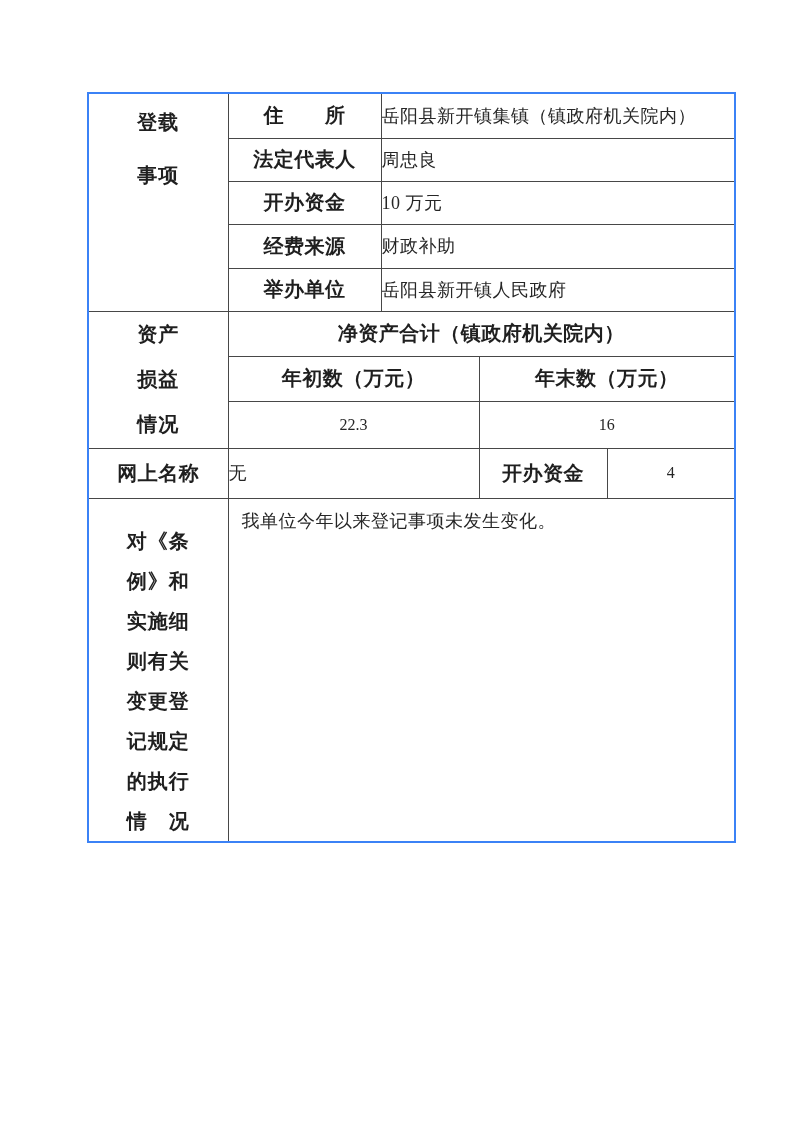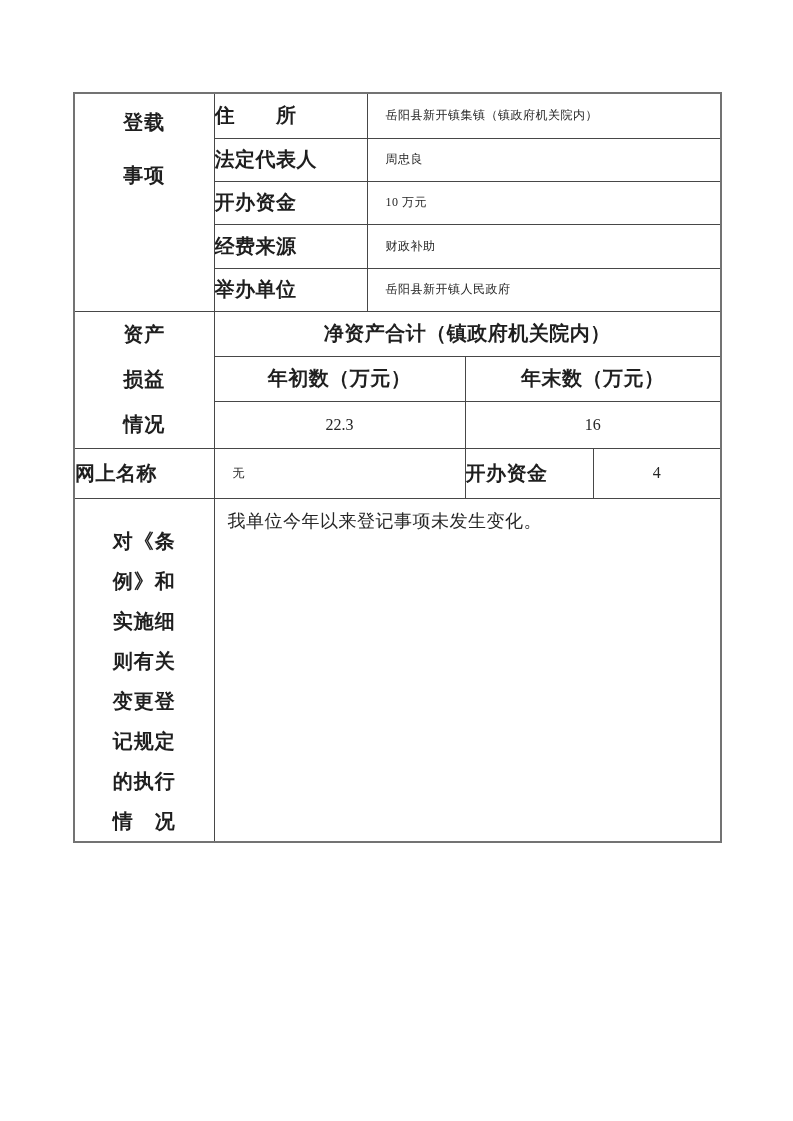--- a/index.html
+++ b/index.html
@@ -10,26 +10,26 @@
     position: relative;
     width: 793px;
     height: 1121px;
     background: #ffffff;
     margin: 0 auto;
     overflow: hidden;
   }
 
   table.form-table {
     position: absolute;
-    left: 73px;
+    left: 87px;
     top: 92px;
     width: 647px;
     border-collapse: collapse;
     table-layout: fixed;
-    border: 2px solid #737373;
+    border: 2px solid #3b82f6;
     color: #1f1f1f;
   }
 
   td {
     border: 1px solid #474747;
     vertical-align: middle;
     overflow: hidden;
   }
 
   
@@ -42,31 +42,31 @@
   .hdr-line { display: block; }
   .hdr-top { vertical-align: top; }
   .hdr-top .hdr-line { line-height: 50px; padding-top: 3px; }
   .hdr-mid .hdr-line { line-height: 45px; }
   .hdr-bottom { vertical-align: top; }
   .hdr-bottom .hdr-line { line-height: 40px; }
   .hdr-bottom { padding-top: 22px; }
 
   
   .lbl {
-    text-align: left;
+    text-align: center;
     font-weight: bold;
     font-size: 20px;
     letter-spacing: 0.5px;
     margin-top: 41px;
   }
 
   
   .val {
-    font-size: 12px;
-    padding-left: 18px;
+    font-size: 18px;
+    padding-left: 0;
     letter-spacing: 0.5px;
     color: #262626;
   }
 
   
   .colhead {
     text-align: center;
     font-weight: bold;
     font-size: 20px;
     letter-spacing: 0.5px;

